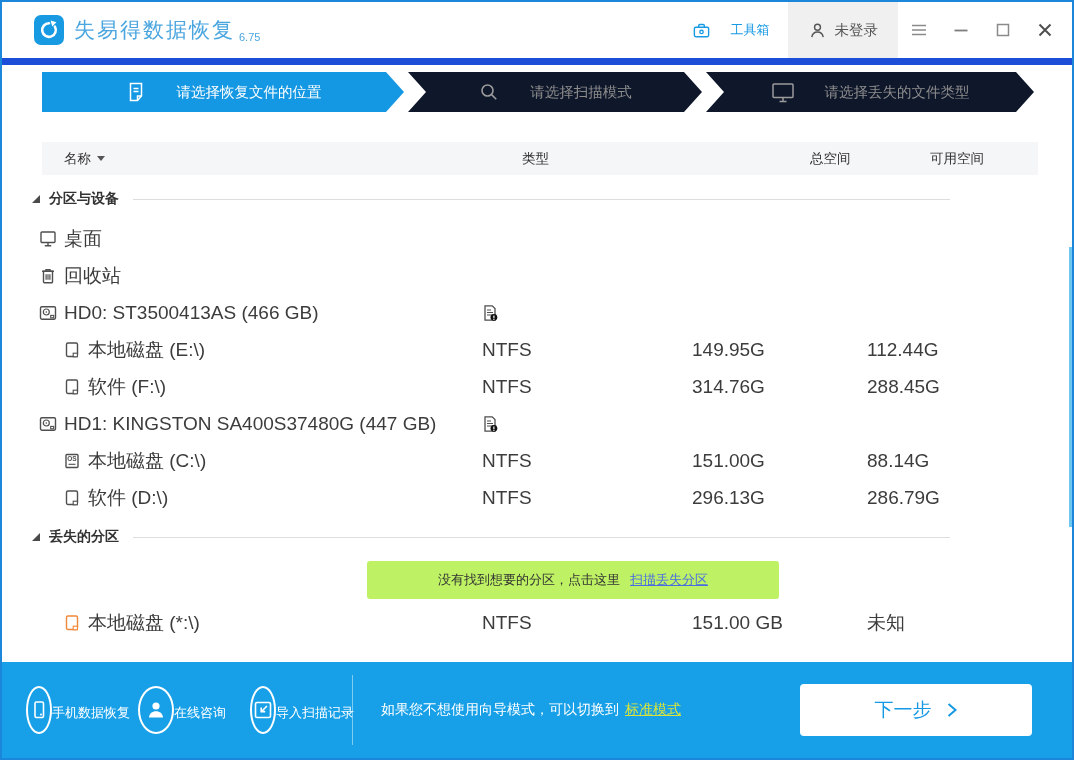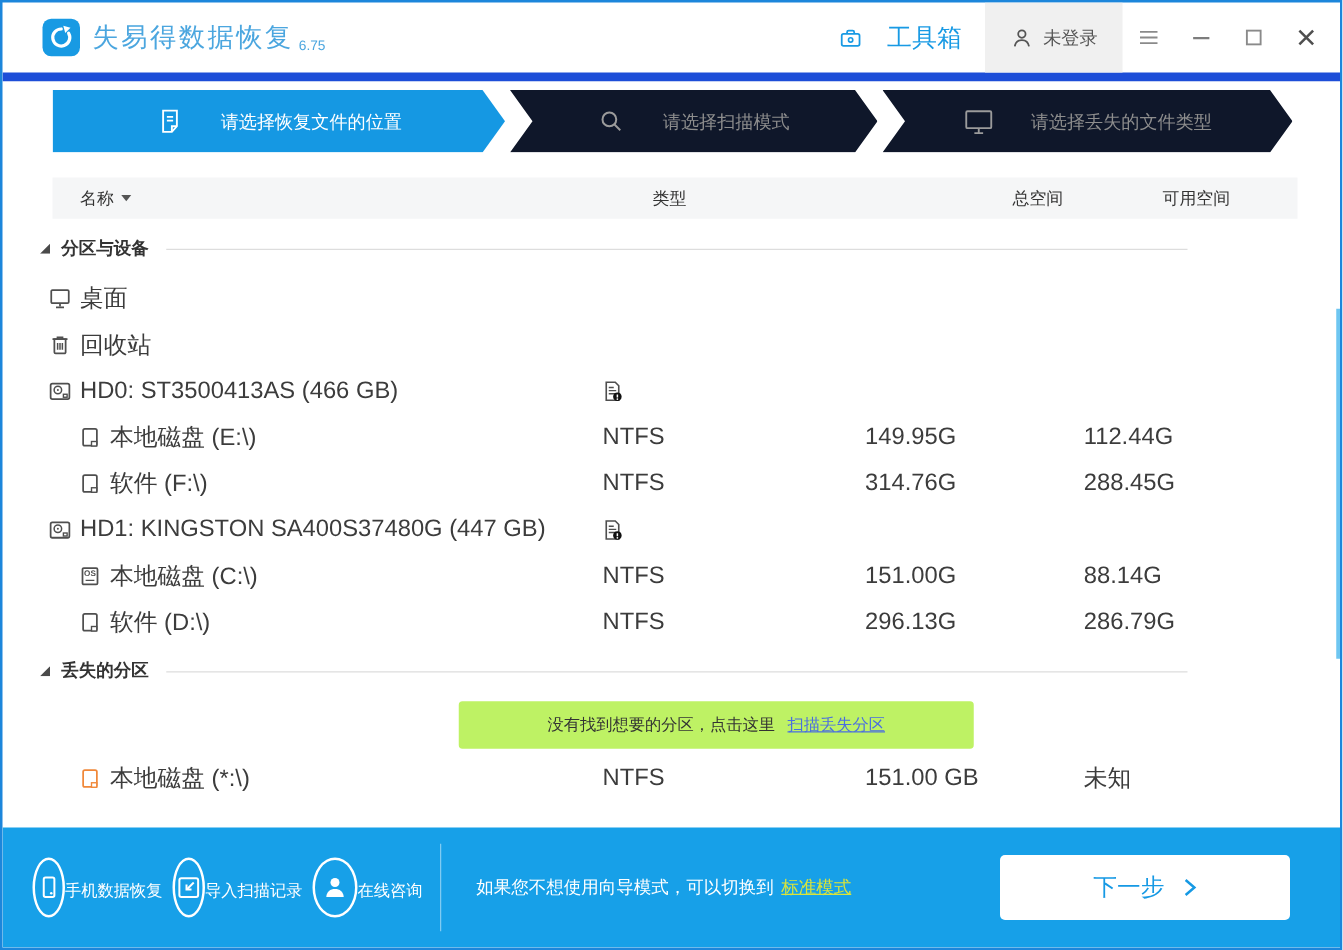--- a/index.html
+++ b/index.html
@@ -5,27 +5,27 @@
   html,body{margin:0;padding:0;background:#fff;}
   body{width:1074px;height:760px;font-family:"Liberation Sans","DejaVu Sans",sans-serif;}
   .window{position:relative;width:1074px;height:760px;box-sizing:border-box;border:2px solid #1c86db;background:#fff;overflow:hidden;}
 
   
   .titlebar{position:relative;height:56px;border-bottom:7px solid #1d4ed8;display:flex;align-items:center;}
   .logo{margin-left:32px;width:30px;height:30px;border-radius:7px;background:#189ae3;display:flex;align-items:center;justify-content:center;flex:none;}
   .app-title{margin-left:10px;font-size:21px;color:#4ba6df;letter-spacing:2px;white-space:nowrap;}
   .version{font-size:11px;color:#4ba6df;margin-left:4px;margin-top:14px;}
   .titlebar-right{margin-left:auto;display:flex;align-items:stretch;height:100%;}
-  .toolbox-btn{display:flex;align-items:center;gap:20px;padding:0 18px;color:#189ae4;font-size:20px;cursor:pointer;}
+  .toolbox-btn{display:flex;align-items:center;gap:20px;padding:0 18px;color:#189ae4;font-size:13px;cursor:pointer;}
   .login-btn{display:flex;align-items:center;gap:8px;padding:0 20px;background:#f0f0f0;color:#555;font-size:14.5px;cursor:pointer;}
   .win-btn{width:42px;display:flex;align-items:center;justify-content:center;cursor:pointer;}
   .win-btn.close{margin-right:6px;}
 
   
-  .steps{position:absolute;top:70px;left:40px;right:38px;height:50px;display:flex;gap:4px;}
+  .steps{position:absolute;top:70px;left:40px;right:38px;height:40px;display:flex;gap:4px;}
   .step{display:flex;align-items:center;justify-content:center;gap:30px;font-size:14.5px;white-space:nowrap;}
   .step-first{clip-path:polygon(0 0,calc(100% - 18px) 0,100% 50%,calc(100% - 18px) 100%,0 100%);}
   .step-mid{clip-path:polygon(0 0,calc(100% - 18px) 0,100% 50%,calc(100% - 18px) 100%,0 100%,18px 50%);}
   .step.active{background:#1598e3;color:#fff;}
   .step.inactive{background:#0f172a;color:#8d8d8d;}
   .step1{width:362px;}
   .step2{width:294px;}
   .step3{flex:1;}
 
   
@@ -328,36 +328,36 @@
         <span class="action-circle">
           <svg width="22" height="22" viewBox="0 0 22 22">
             <rect x="7" y="3" width="8.5" height="15.5" rx="1.4" fill="none" stroke="#fff" stroke-width="1.6"></rect>
             <circle cx="13" cy="15.5" r="1" fill="#fff"></circle>
           </svg>
         </span>
         <span class="action-label">手机数据恢复</span>
       </div>
       <div class="footer-action">
         <span class="action-circle">
+          <svg width="24" height="24" viewBox="0 0 24 24">
+            <circle cx="12" cy="8" r="3.6" fill="#fff"></circle>
+            <path d="M5 19.5c.4-4.2 3.2-6.3 7-6.3s6.6 2.1 7 6.3z" fill="#fff"></path>
+          </svg>
+        </span>
+        <span class="action-label">在线咨询</span>
+      </div>
+      <div class="footer-action">
+        <span class="action-circle">
           <svg width="22" height="22" viewBox="0 0 22 22">
             <rect x="3.5" y="3.5" width="15" height="15" rx="1.6" fill="none" stroke="#fff" stroke-width="1.6"></rect>
             <path d="M15 7l-5.2 5.2" stroke="#fff" stroke-width="1.6"></path>
             <path d="M9.2 8.6v4h4" fill="none" stroke="#fff" stroke-width="1.6"></path>
           </svg>
         </span>
         <span class="action-label">导入扫描记录</span>
-      </div>
-      <div class="footer-action">
-        <span class="action-circle">
-          <svg width="24" height="24" viewBox="0 0 24 24">
-            <circle cx="12" cy="8" r="3.6" fill="#fff"></circle>
-            <path d="M5 19.5c.4-4.2 3.2-6.3 7-6.3s6.6 2.1 7 6.3z" fill="#fff"></path>
-          </svg>
-        </span>
-        <span class="action-label">在线咨询</span>
       </div>
     </div>
     <div class="footer-sep"></div>
     <div class="mode-text">
       <span>如果您不想使用向导模式，可以切换到</span><span class="mode-link">标准模式</span>
     </div>
     <div class="next-btn">
       <span>下一步</span>
       <span class="icon">
         <svg width="12" height="16" viewBox="0 0 12 16">

